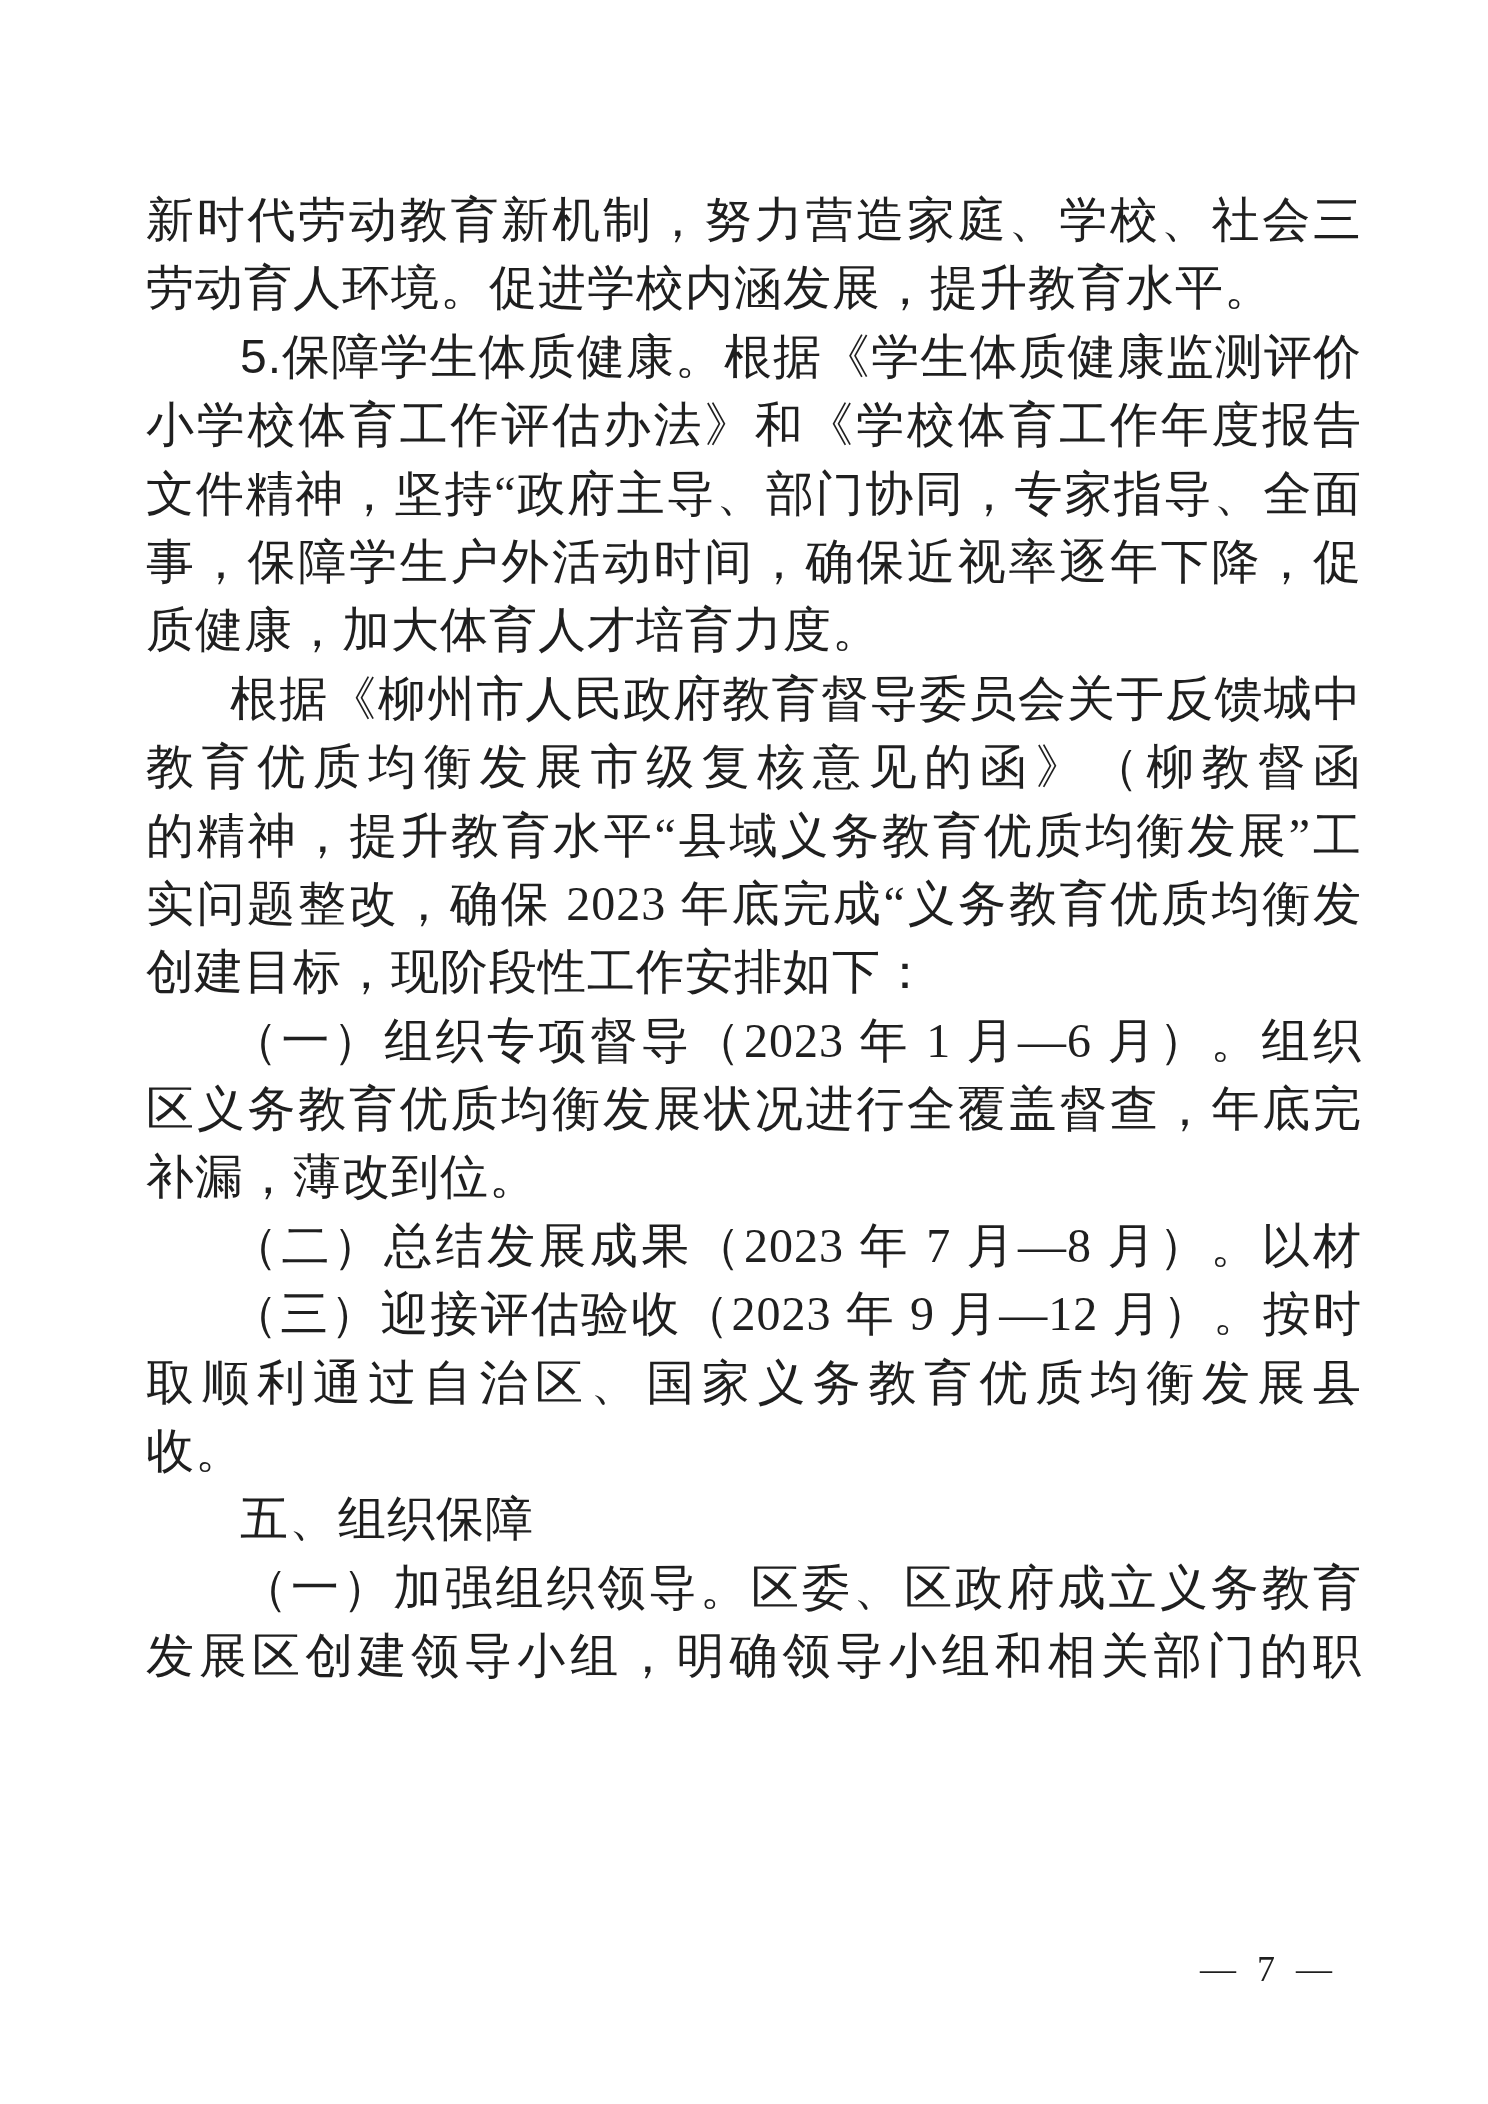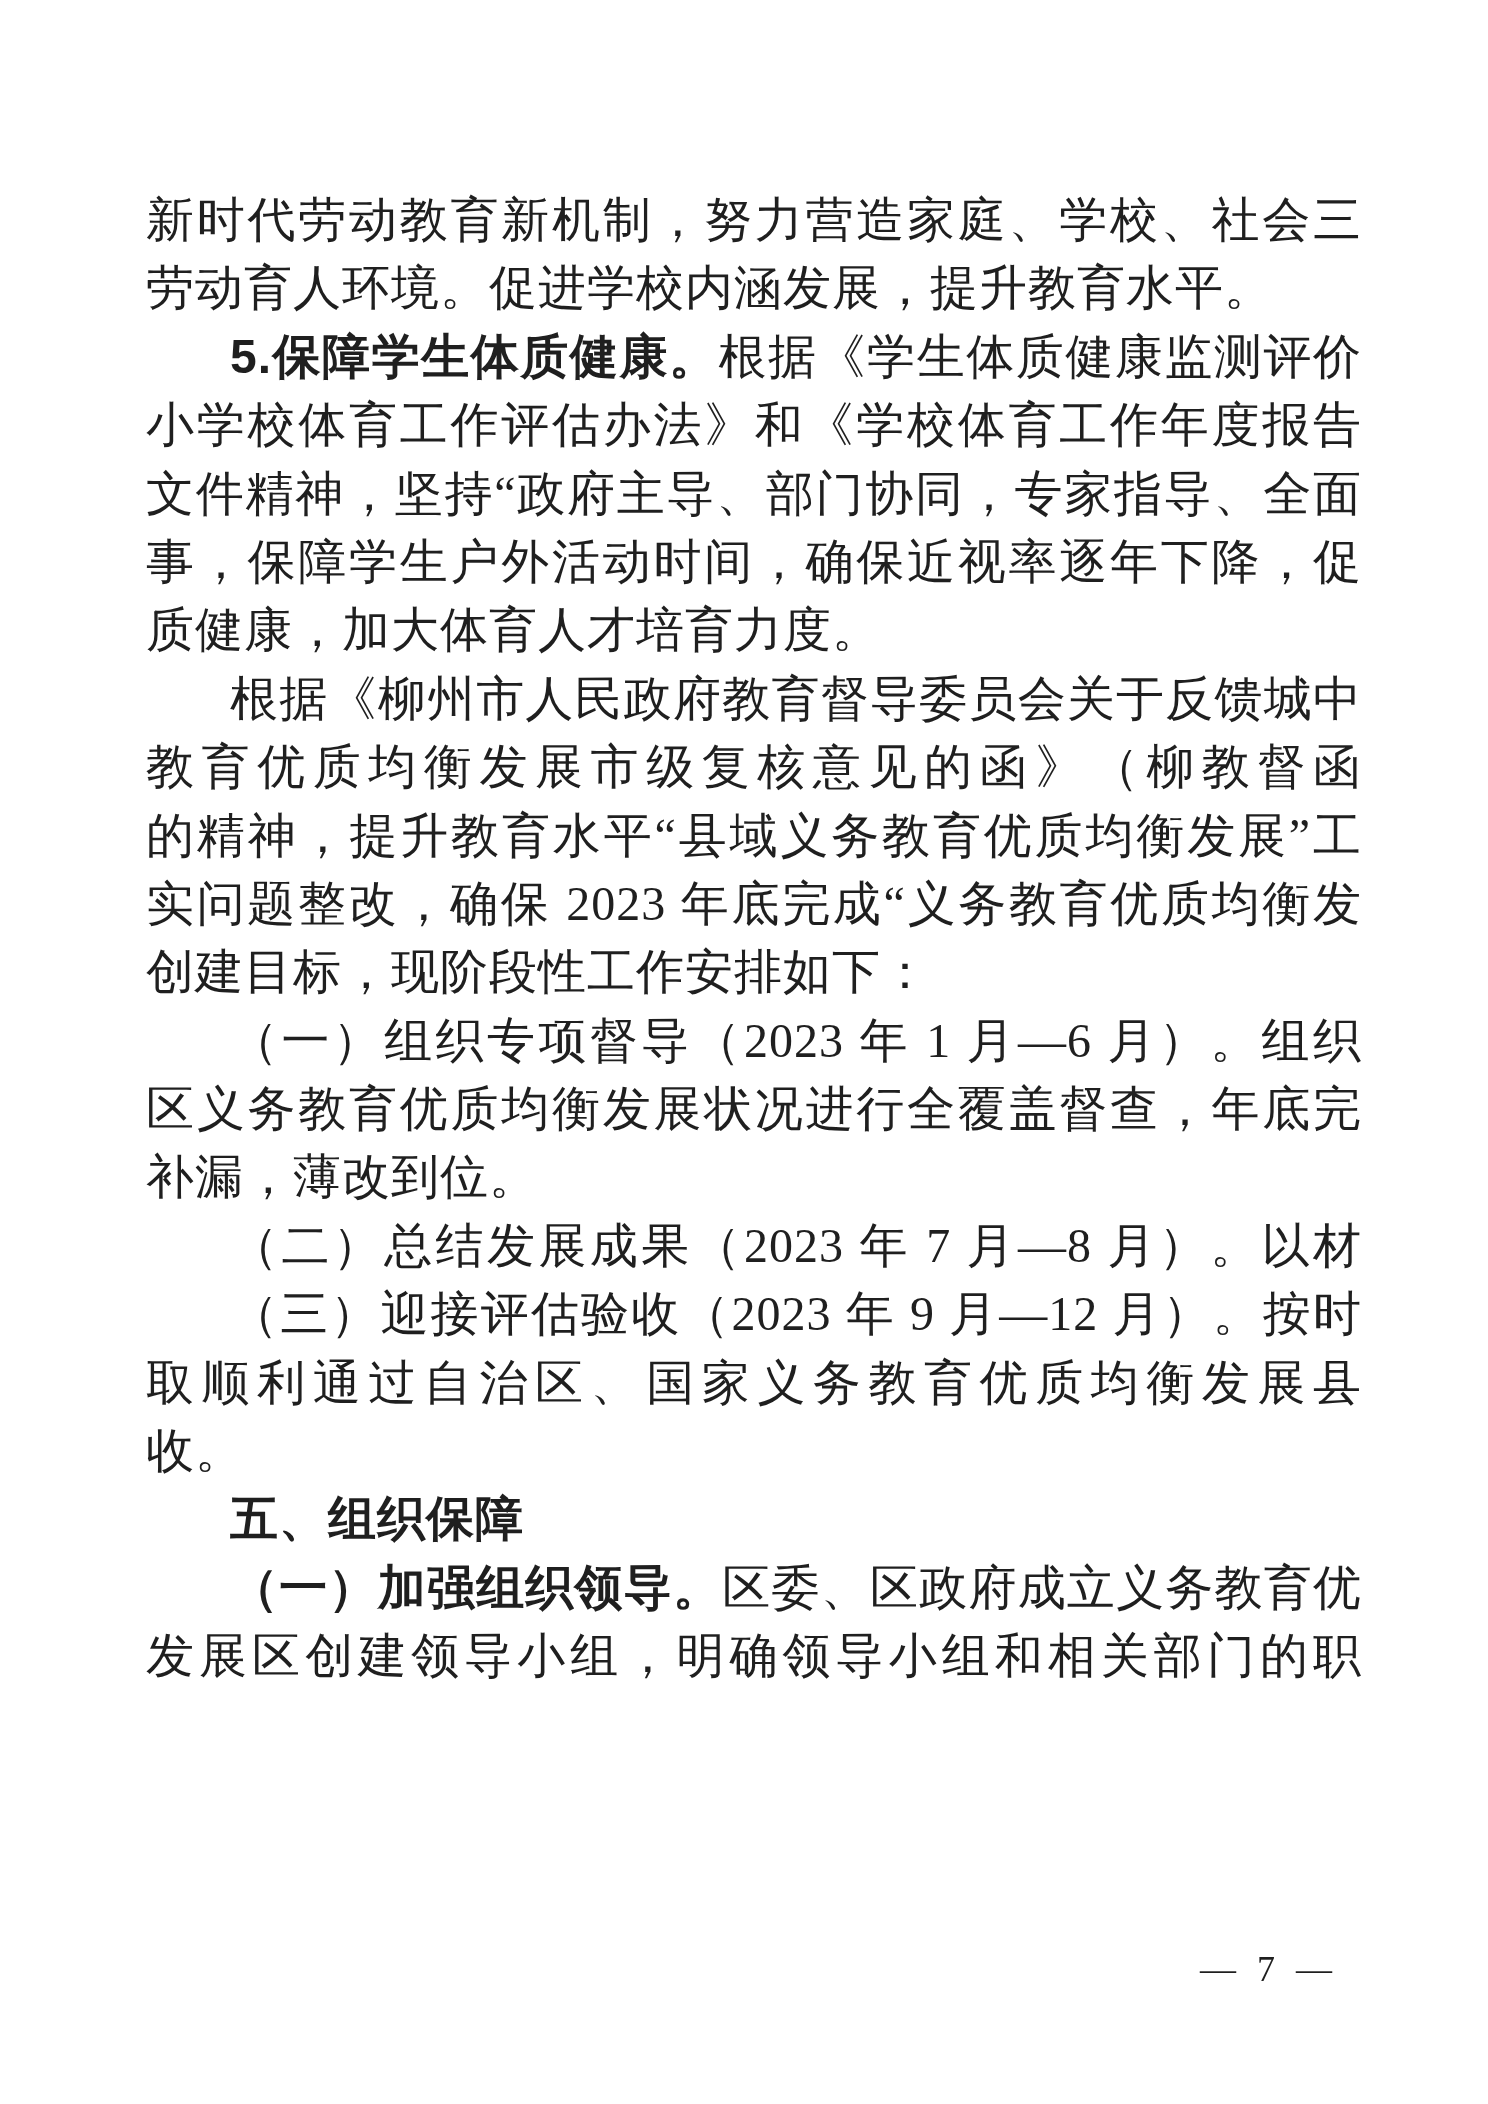--- a/index.html
+++ b/index.html
@@ -33,22 +33,23 @@
     text-align-last: left;
     overflow: hidden;
   }
   .line.fill {
     text-align-last: justify;
   }
   .line.indent {
     text-indent: 84px;
   }
   .bold {
-    font-weight: 700;
+    font-weight: 400;
     font-family: "Liberation Sans", "DejaVu Sans", sans-serif;
+    margin-left: 10px;
   }
   .page-number {
     position: absolute;
     top: 1948px;
     right: 150px;
     font-size: 36px;
     letter-spacing: 6px;
     color: #1f1f1f;
     font-family: "Liberation Serif", "DejaVu Serif", serif;
   }

